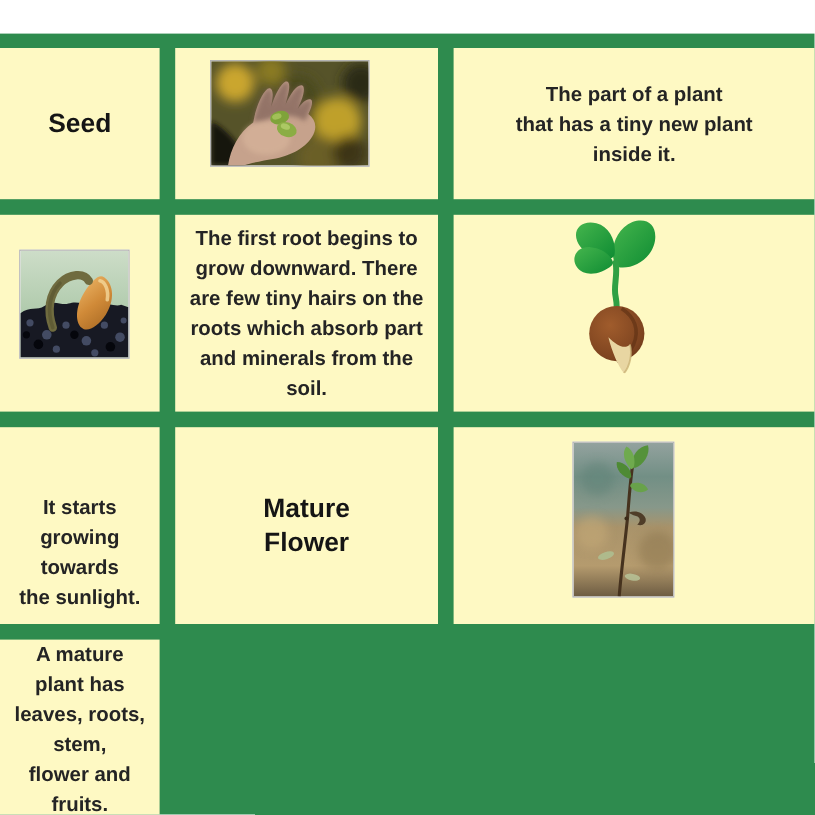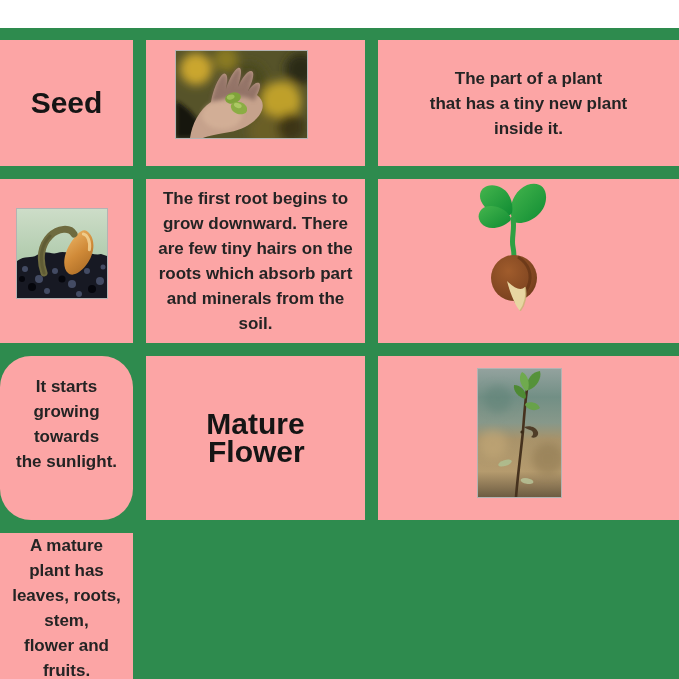--- a/index.html
+++ b/index.html
@@ -13,43 +13,43 @@
   .grid{
     position:absolute;left:0;top:28px;width:679px;height:651px;
     background:#2e8b4e;
     display:grid;
     grid-template-columns:133px 219px 1fr;
     grid-template-rows:126px 164px 164px 1fr;
     gap:13px;
     padding-top:12px;
     box-sizing:border-box;
   }
-  .cell{background:#fca5a5;overflow:hidden;box-sizing:border-box;}
+  .cell{background:#fef9c3;overflow:hidden;box-sizing:border-box;}
   .label-cell{
     display:flex;align-items:center;justify-content:center;
-    text-align:right;
-    font-weight:700;font-size:30px;line-height:28px;
+    text-align:center;
+    font-weight:700;font-size:22px;line-height:28px;
     color:#151515;white-space:pre-line;
   }
   .nudge-up{transform:translateY(-21px);}
   .img-cell{display:flex;justify-content:center;align-items:flex-start;}
   .photo{border:1px solid #b3b3b3;line-height:0;background:#fff;}
   .art{line-height:0;}
   .p1{margin-top:10px;transform:translateX(-14px);}
   .p2{margin-top:29px;transform:translateX(-5px);}
   .p3{margin-top:2px;transform:translateX(-17px);}
   .p4{margin-top:12px;transform:translateX(-9px);}
   .desc-cell{
     display:flex;justify-content:center;
     text-align:center;
     font-weight:700;font-size:17px;line-height:25px;
     color:#242424;white-space:pre-line;
   }
   .v-center{align-items:center;}
-  .v-top34{align-items:flex-start;padding-top:18px;border-radius:31px;}
+  .v-top34{align-items:flex-start;padding-top:54px;}
   .v-top16{align-items:flex-start;padding-top:0;}
   .desc-cell span{display:block;width:100%;padding:0 8px;}
   svg{display:block;}
 </style>
 </head>
 <body>
 
 <div class="page">
   <div class="grid">
 

